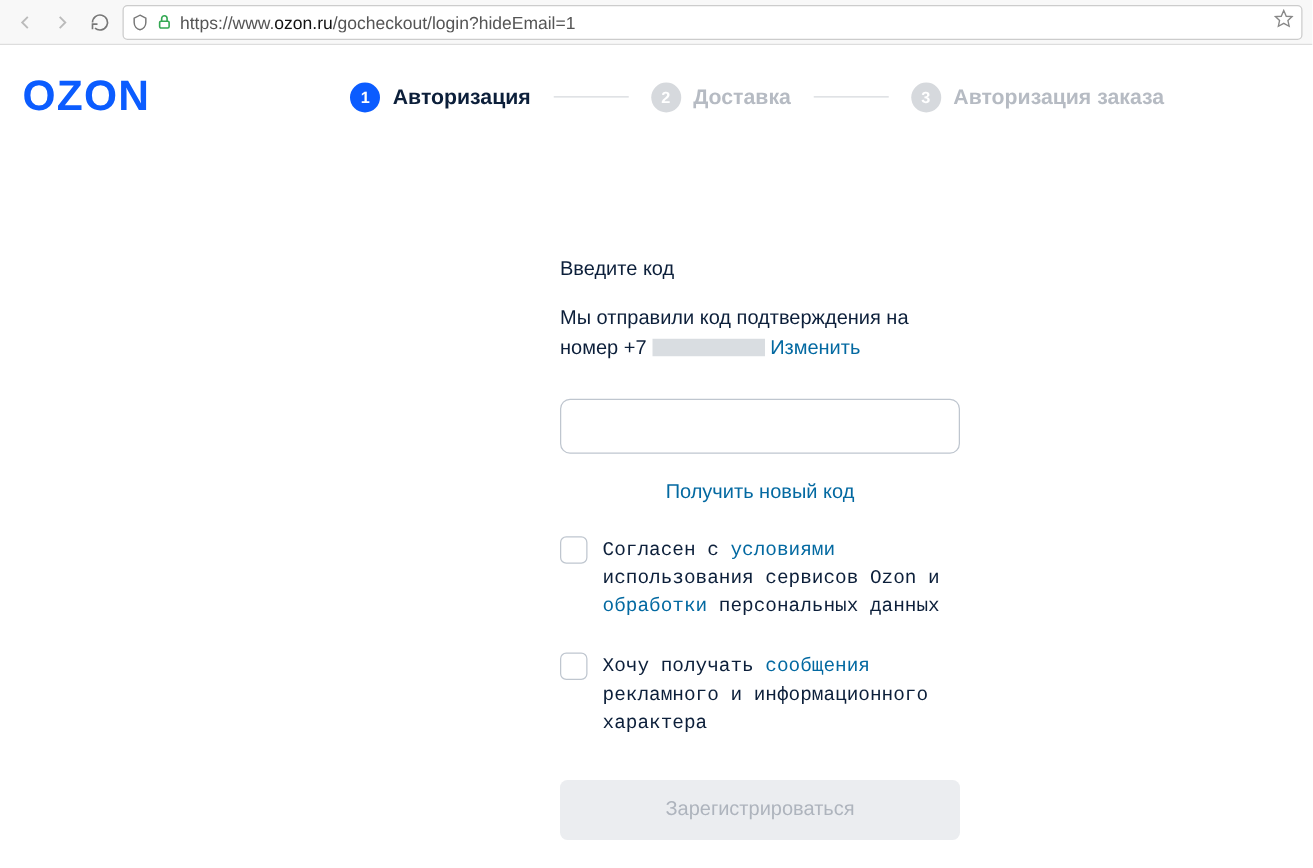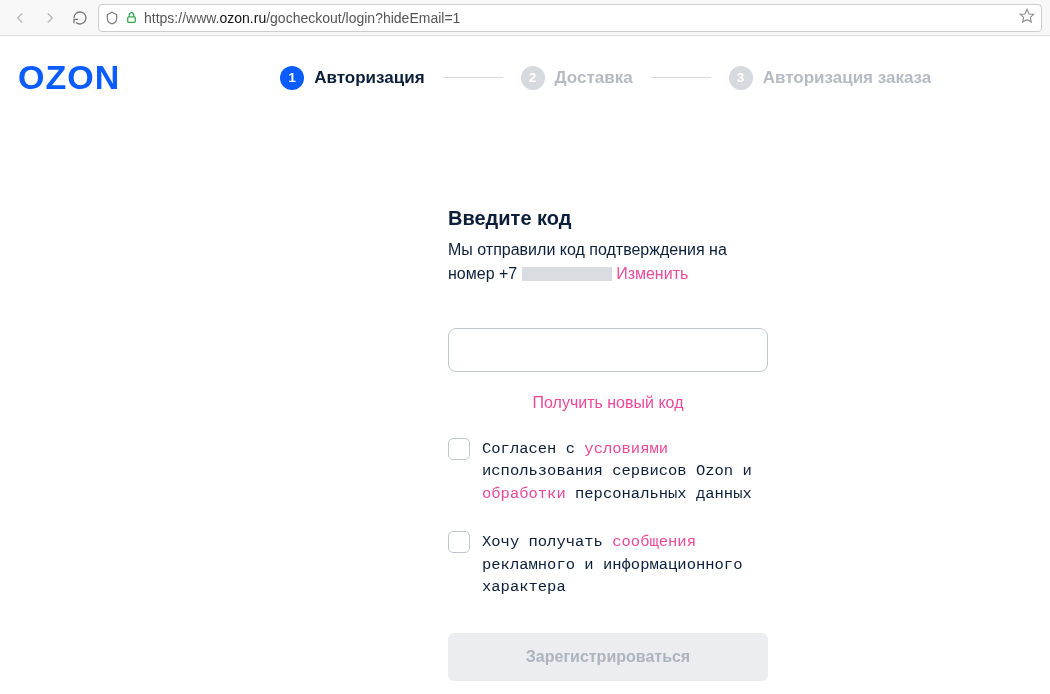--- a/index.html
+++ b/index.html
@@ -24,34 +24,34 @@
   .step-circle { width: 24px; height: 24px; border-radius: 50%; display: flex; align-items: center; justify-content: center; font-size: 13px; font-weight: 700; color: #fff; }
   .step.active .step-circle { background: #0b5cff; }
   .step.inactive .step-circle { background: #d6d9dd; color: #fff; }
   .step-label { font-size: 17px; font-weight: 700; }
   .step.active .step-label { color: #0c1f3a; }
   .step.inactive .step-label { color: #b6bbc3; }
   .step-sep { width: 60px; height: 1px; background: #d6d9dd; }
 
   
   .card { width: 340px; margin: 110px 0 0 430px; }
-  .card h2 { font-size: 20px; font-weight: 700; color: #0c1f3a; margin-bottom: 8px; }
-  .desc { font-size: 16px; color: #0c1f3a; line-height: 1.5; margin-bottom: 18px; }
+  .card h2 { font-size: 16px; font-weight: 400; color: #0c1f3a; margin-bottom: 18px; }
+  .desc { font-size: 16px; color: #0c1f3a; line-height: 1.5; margin-bottom: 4px; }
   .desc .redact { display: inline-block; width: 90px; height: 14px; background: #d9dde1; vertical-align: -2px; }
-  .link { color: #ec4899; cursor: pointer; }
+  .link { color: #0369a1; cursor: pointer; }
 
   .code-input { width: 320px; height: 44px; border: 1px solid #bfc6cf; border-radius: 8px; margin-top: 24px; font-size: 16px; padding: 0 12px; }
 
   .resend { text-align: center; width: 320px; margin-top: 22px; font-size: 16px; }
 
   .check-row { display: flex; gap: 12px; margin-top: 26px; width: 320px; }
   .checkbox { width: 22px; height: 22px; border: 1px solid #bfc6cf; border-radius: 5px; flex: 0 0 22px; cursor: pointer; }
   .check-text { font-size: 15.5px; color: #0c1f3a; line-height: 1.45; font-family: Liberation Mono, monospace; }
 
-  .submit { width: 320px; height: 48px; margin-top: 34px; background: #ebedf0; border: none; border-radius: 6px; font-size: 16px; font-weight: 700; color: #aeb4bd; cursor: not-allowed; }
+  .submit { width: 320px; height: 48px; margin-top: 34px; background: #ebedf0; border: none; border-radius: 6px; font-size: 16px; font-weight: 400; color: #aeb4bd; cursor: not-allowed; }
 </style>
 </head>
 <body>
 
 <div class="browser-bar">
   <div class="nav-btn disabled">
     <svg width="18" height="18" viewBox="0 0 24 24" fill="none" stroke="currentColor" stroke-width="2">
         <path d="M15 18l-6-6 6-6"></path>
       </svg>
   </div>

